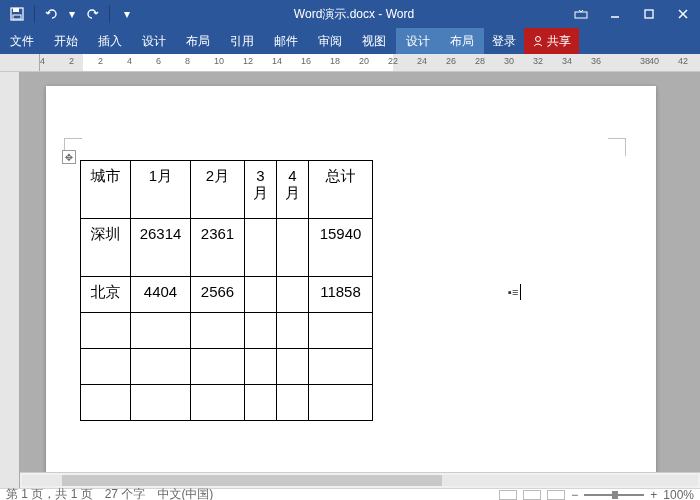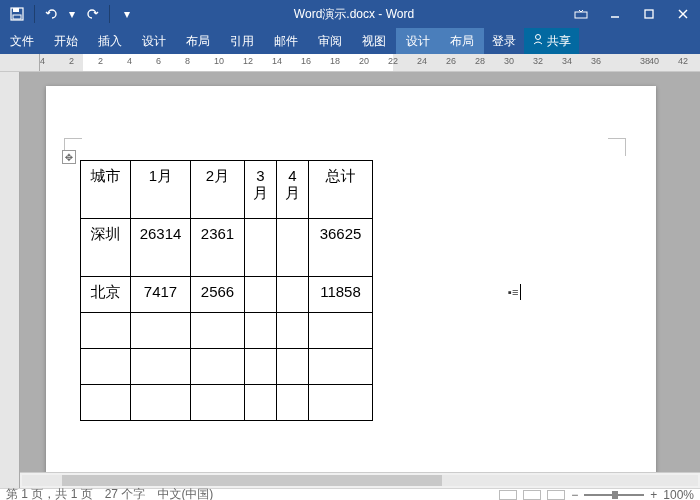--- a/index.html
+++ b/index.html
@@ -10,21 +10,21 @@
 .divider{width:1px;height:18px;background:#1e3f6f;margin:0 2px;}
 .titletext{flex:1;text-align:center;font-size:12px;color:#fff;}
 .context-tab{background:#4a7ebb;padding:4px 14px;color:#fff;font-size:12px;}
 .win-controls{display:flex;gap:0;}
 .win-btn{width:34px;height:28px;display:flex;align-items:center;justify-content:center;color:#fff;}
 .ribbon-tabs{background:#2b579a;height:26px;display:flex;align-items:center;color:#fff;}
 .tab{padding:5px 10px;font-size:12px;}
 .tab.ctx{background:#4a7ebb;}
 .tell-me{padding:5px 8px;}
 .login{padding:5px 8px;}
-.share{background:#0369a1;padding:5px 8px;display:flex;gap:3px;}
+.share{background:#b91c1c;padding:5px 8px;display:flex;align-items:center;gap:3px;}
 .ruler{background:#fff;height:18px;border-bottom:1px solid #c8c8c8;display:flex;align-items:center;overflow:hidden;position:relative;}
 .ruler-left{width:40px;height:100%;background:#e6e6e6;border-right:1px solid #aaa;}
 .ruler-scale{flex:1;position:relative;height:100%;}
 .ruler-tick{position:absolute;top:2px;font-size:9px;color:#666;}
 .ruler-gray{background:#e6e6e6;position:absolute;top:0;height:100%;}
 .workspace{background:#aeaeae;height:416px;position:relative;display:flex;}
 .vruler{width:20px;background:#e6e6e6;border-right:1px solid #aaa;height:100%;}
 .doc-area{flex:1;position:relative;overflow:hidden;}
 .page{background:#fff;position:absolute;left:26px;top:14px;width:610px;height:420px;box-shadow:0 1px 4px rgba(0,0,0,0.3);}
 .corner{position:absolute;width:18px;height:18px;}
@@ -181,25 +181,25 @@
           <td class="c-tot">总计</td>
         </tr>
         </tbody>
           <tbody id="tbody">
             <tr>
               <td class="c-city">深圳</td>
               <td class="c-m1">26314</td>
               <td class="c-m2">2361</td>
               <td class="c-m3"></td>
               <td class="c-m4"></td>
-              <td class="c-tot">36625</td>
+              <td class="c-tot">15940</td>
             </tr>
             <tr>
               <td class="c-city">北京</td>
-              <td class="c-m1">7417</td>
+              <td class="c-m1">4404</td>
               <td class="c-m2">2566</td>
               <td class="c-m3"></td>
               <td class="c-m4"></td>
               <td class="c-tot">11858</td>
             </tr>
             <tr>
               <td class="c-city"></td>
               <td class="c-m1"></td>
               <td class="c-m2"></td>
               <td class="c-m3"></td>

